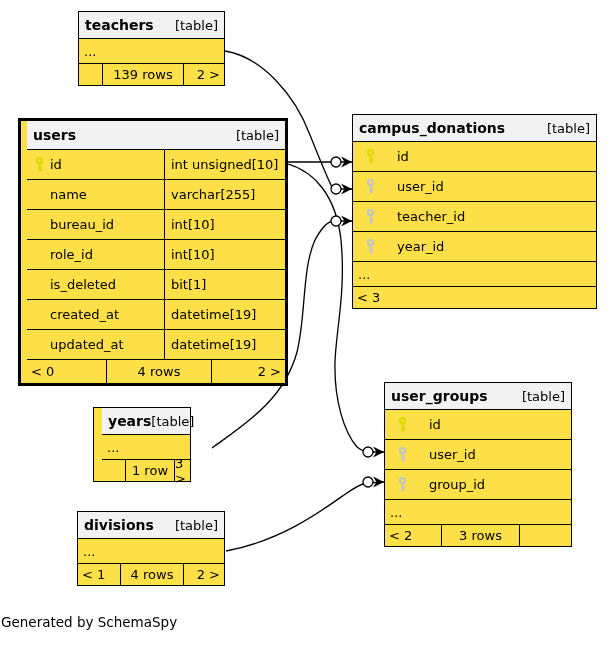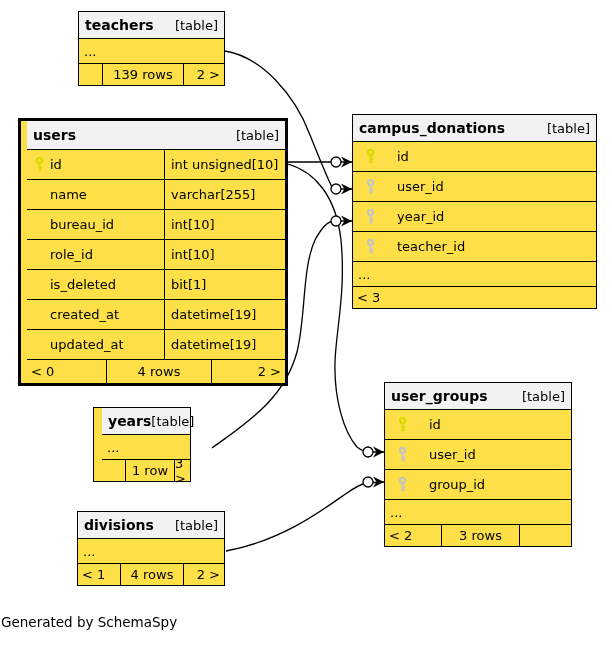--- a/index.html
+++ b/index.html
@@ -146,28 +146,28 @@
             <circle cx="5.5" cy="3.6" r="2.6" fill="none" stroke="currentColor" stroke-width="2.2"></circle>
             <path d="M5.5 6.5 L5.5 14.5 M5.5 10.2 L8 10.2 M5.5 12.8 L8 12.8" stroke="currentColor" stroke-width="2" fill="none"></path>
           </svg></span>
       <span class="cname">user_id</span>
     </div>
     <div class="crow">
       <span class="keyic fk"><svg width="11" height="16" viewBox="0 0 11 16">
             <circle cx="5.5" cy="3.6" r="2.6" fill="none" stroke="currentColor" stroke-width="2.2"></circle>
             <path d="M5.5 6.5 L5.5 14.5 M5.5 10.2 L8 10.2 M5.5 12.8 L8 12.8" stroke="currentColor" stroke-width="2" fill="none"></path>
           </svg></span>
+      <span class="cname">teacher_id</span>
+    </div>
+    <div class="crow">
+      <span class="keyic fk"><svg width="11" height="16" viewBox="0 0 11 16">
+            <circle cx="5.5" cy="3.6" r="2.6" fill="none" stroke="currentColor" stroke-width="2.2"></circle>
+            <path d="M5.5 6.5 L5.5 14.5 M5.5 10.2 L8 10.2 M5.5 12.8 L8 12.8" stroke="currentColor" stroke-width="2" fill="none"></path>
+          </svg></span>
       <span class="cname">year_id</span>
-    </div>
-    <div class="crow">
-      <span class="keyic fk"><svg width="11" height="16" viewBox="0 0 11 16">
-            <circle cx="5.5" cy="3.6" r="2.6" fill="none" stroke="currentColor" stroke-width="2.2"></circle>
-            <path d="M5.5 6.5 L5.5 14.5 M5.5 10.2 L8 10.2 M5.5 12.8 L8 12.8" stroke="currentColor" stroke-width="2" fill="none"></path>
-          </svg></span>
-      <span class="cname">teacher_id</span>
     </div>
     <div class="ellip">...</div>
     <div class="foot">
       <span class="fc l" style="width:80px;">&lt; 3</span>
       <span class="fc r"></span>
     </div>
   </div>
 
   <div class="tbl" style="left:384px;top:382px;width:188px;">
     <div class="hdr">

